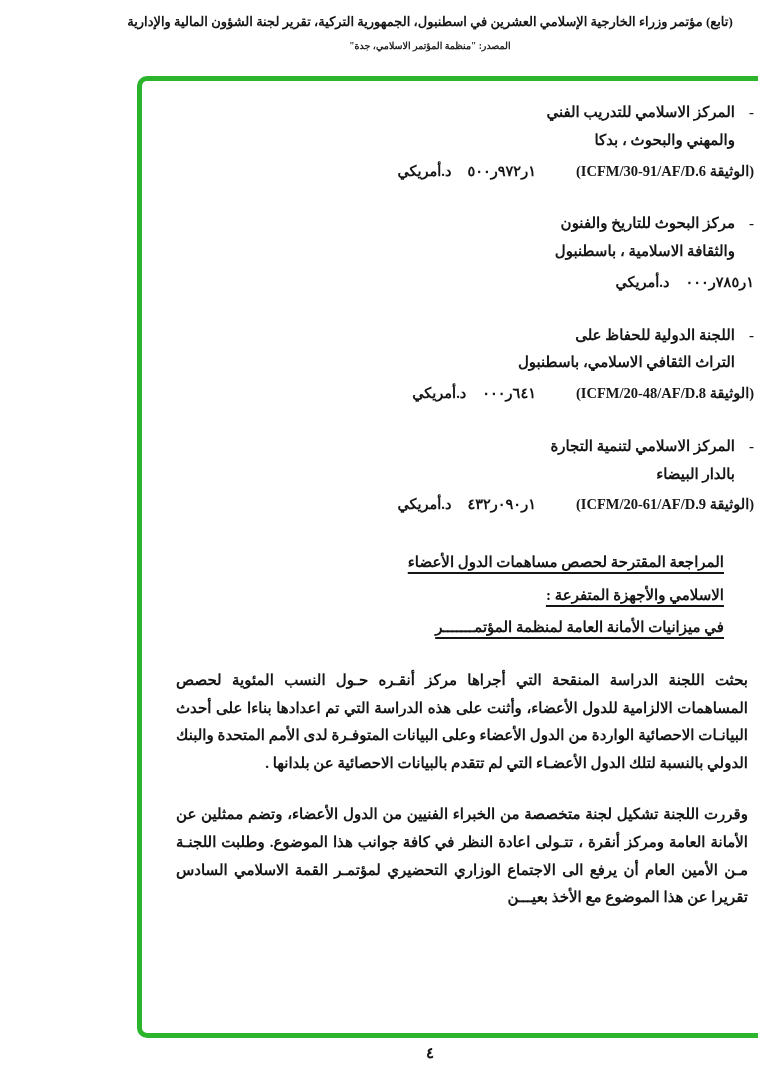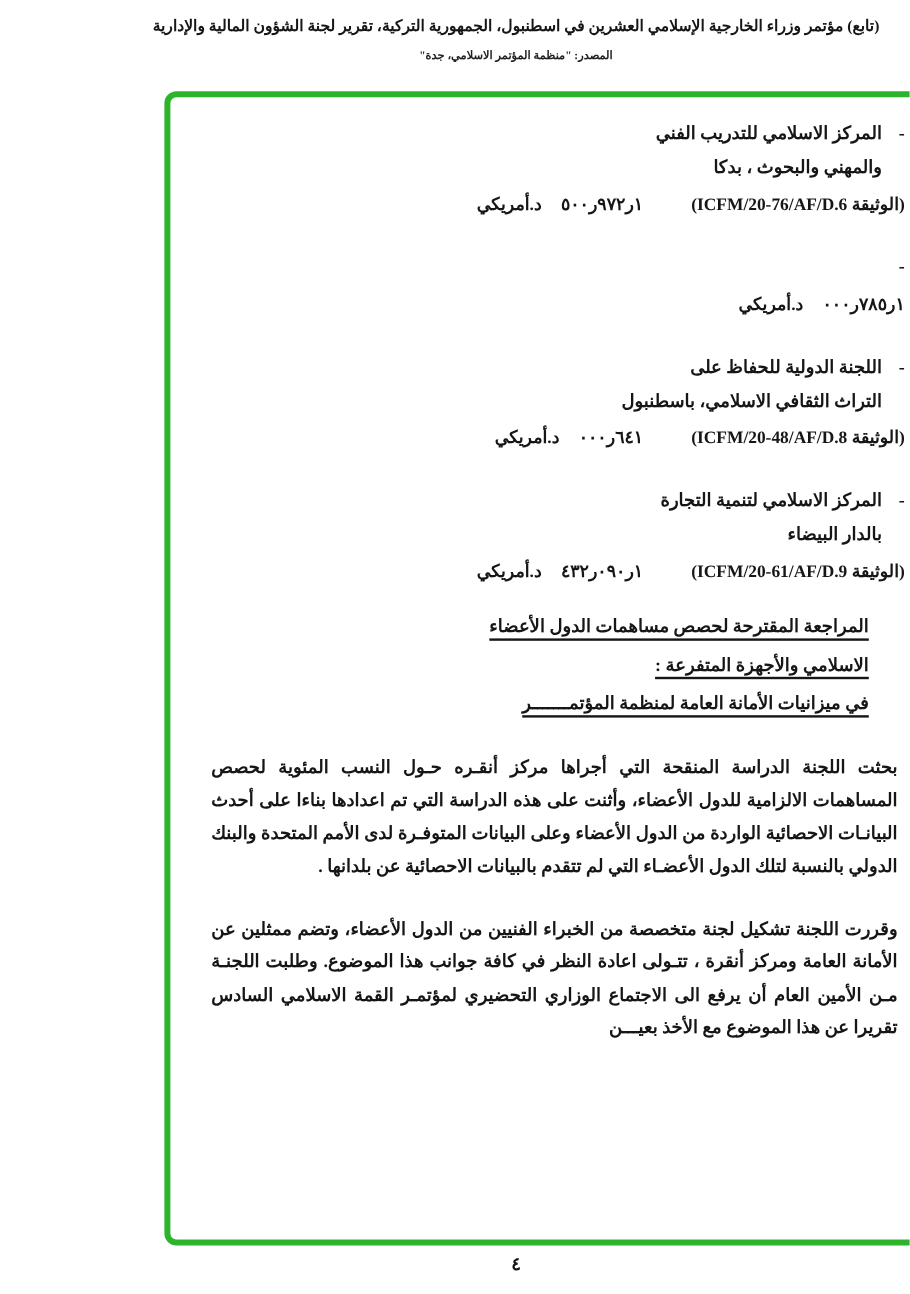--- a/index.html
+++ b/index.html
@@ -39,21 +39,21 @@
   .dash { flex:0 0 auto; }
   .entry-name { white-space:pre-line; }
   .ref-line {
     display:flex; gap:40px; align-items:baseline;
     margin-top:3px; margin-right:-120px; padding-right:120px;
     font-weight:bold; font-size:14.5px; line-height:1.85;
   }
   .amount-group { display:flex; gap:16px; align-items:baseline; }
 
   .section-heading {
-    margin:16px 70px 0 0;
+    margin:28px 70px 0 0;
     text-align:right; font-weight:bold; font-size:15px; line-height:2.15;
   }
   .heading-line {
     text-decoration:underline;
     text-underline-offset:5px;
     text-decoration-thickness:1.5px;
   }
 
   .paragraph {
     display:flex; gap:14px; align-items:flex-start;
@@ -81,31 +81,33 @@
 
       <div class="entries">
 
         <div class="entry">
           <div class="entry-name-row">
             <span class="dash">-</span>
             <span class="entry-name">المركز الاسلامي للتدريب الفني
 والمهني والبحوث ، بدكا</span>
           </div>
           <div class="ref-line">
-            <span class="doc-ref">(الوثيقة ICFM/20-76/AF/D.6)</span>
+            <span class="doc-ref">(الوثيقة ICFM/30-91/AF/D.6)</span>
             <span class="amount-group">
               <span class="amount">١ر٩٧٢ر٥٠٠</span>
               <span class="currency">د.أمريكي</span>
             </span>
           </div>
         </div>
 
         <div class="entry">
           <div class="entry-name-row">
             <span class="dash">-</span>
+            <span class="entry-name">مركز البحوث للتاريخ والفنون
+والثقافة الاسلامية ، باسطنبول</span>
           </div>
           <div class="ref-line">
             <span class="amount-group">
               <span class="amount">١ر٧٨٥ر٠٠٠</span>
               <span class="currency">د.أمريكي</span>
             </span>
           </div>
         </div>
 
         <div class="entry">

